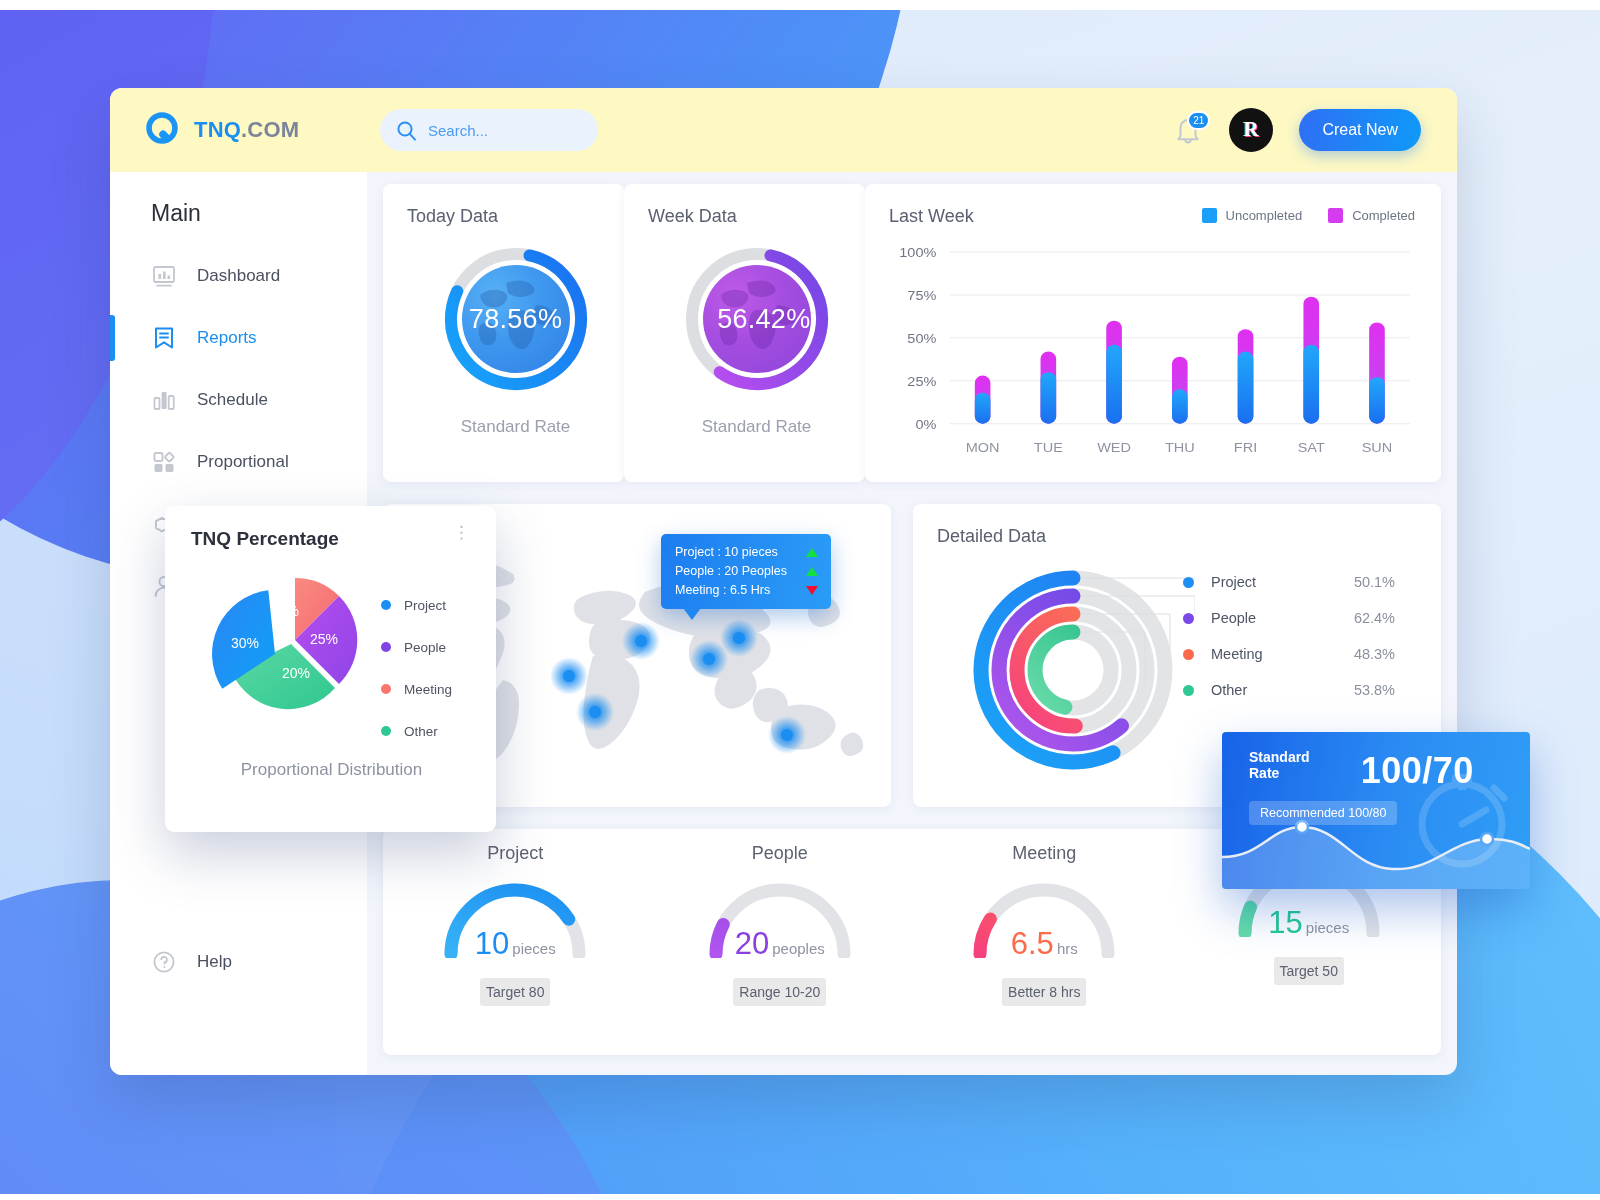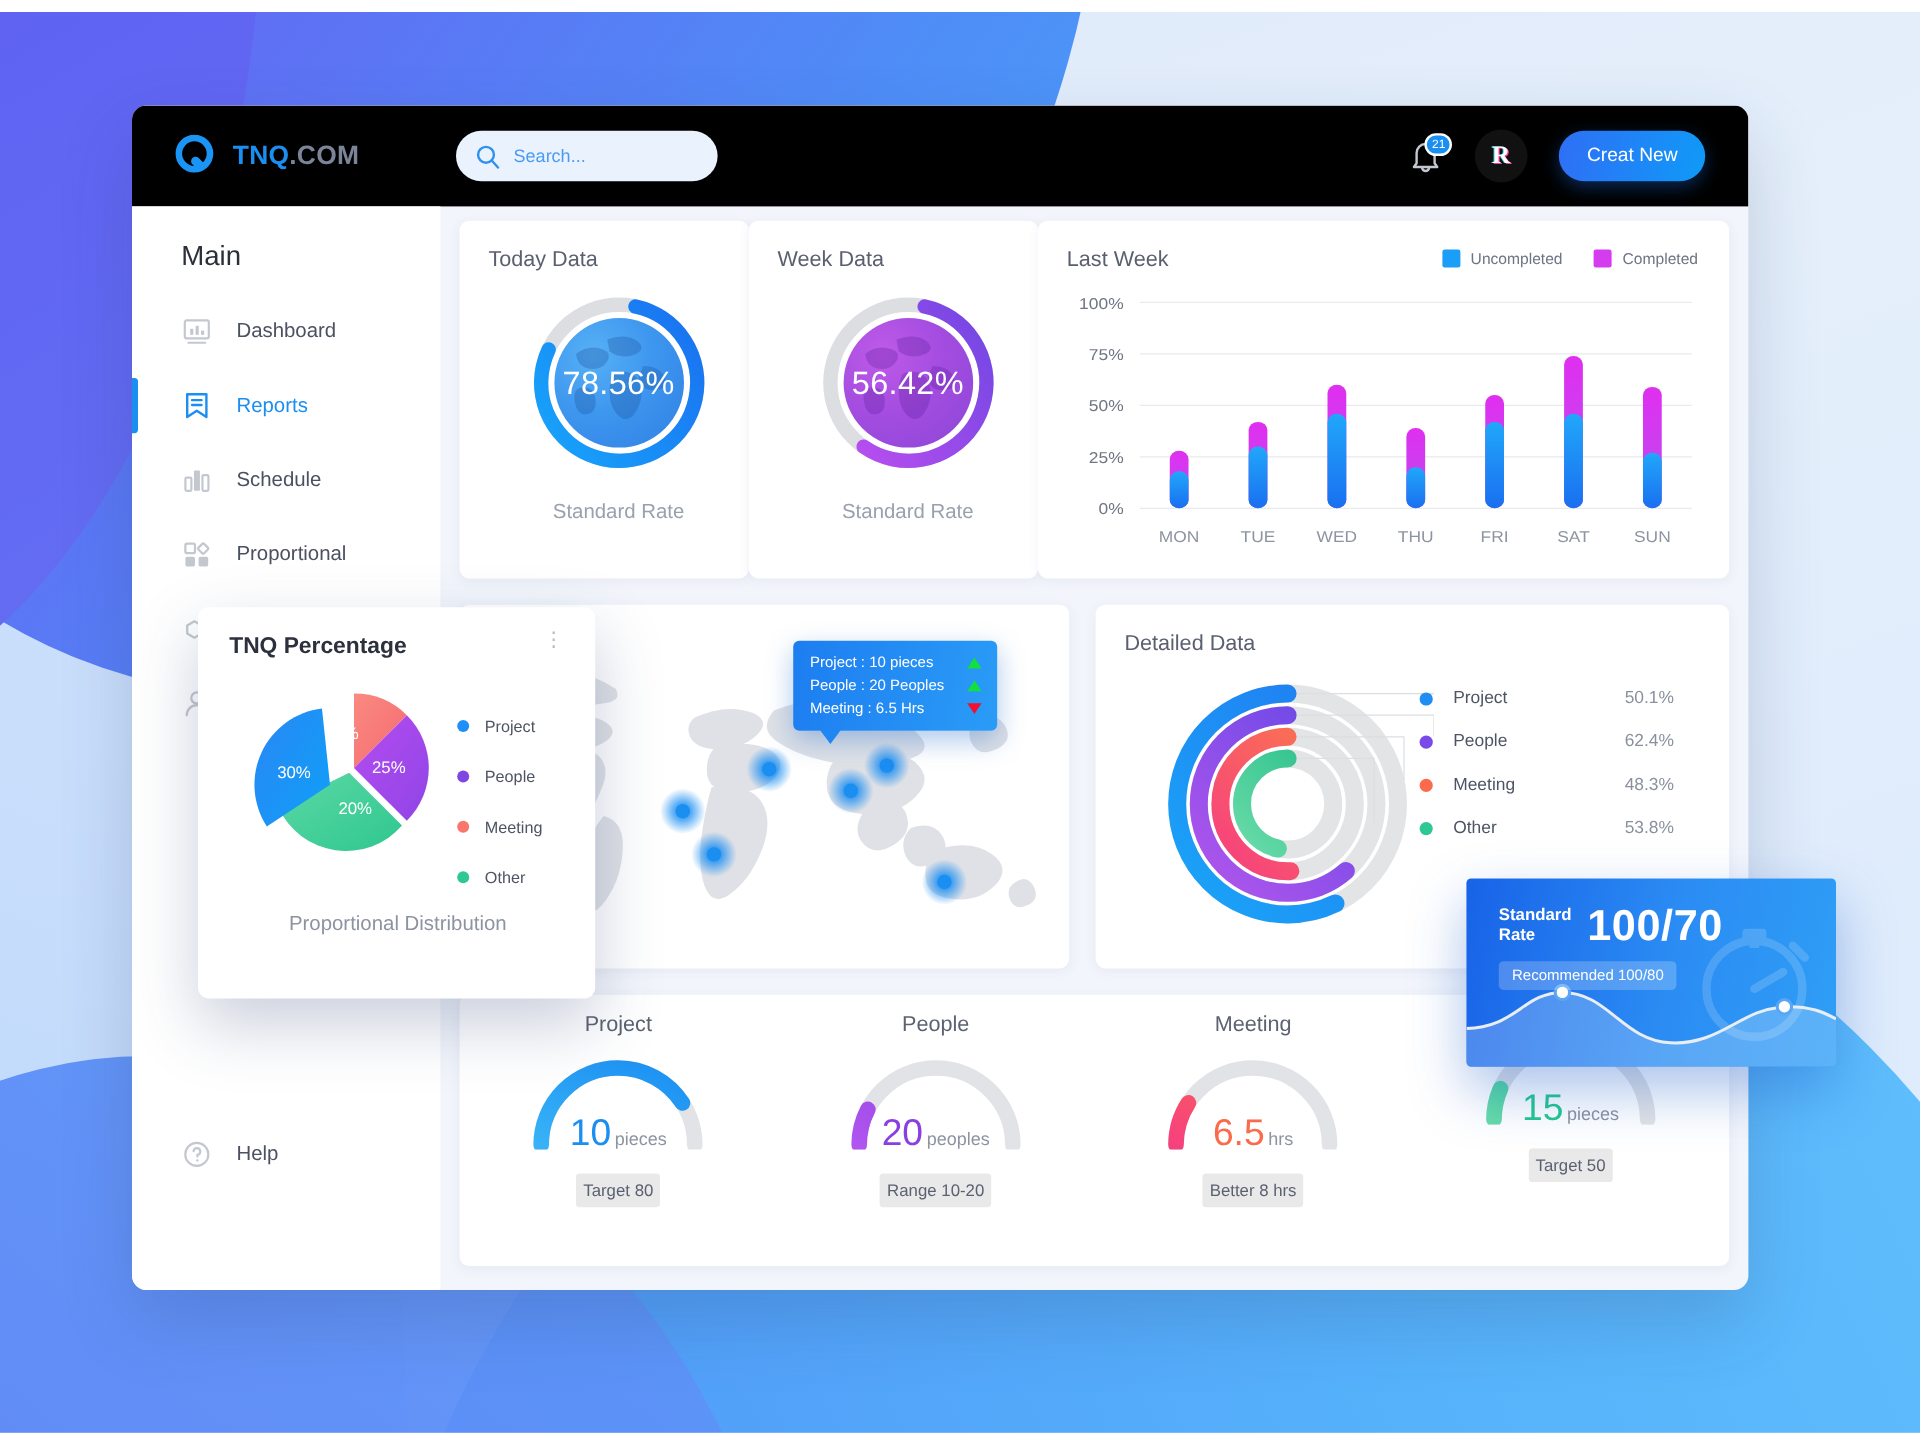--- a/index.html
+++ b/index.html
@@ -47,21 +47,21 @@
 
   
   .app {
     position:absolute; left:110px; top:88px; width:1347px; height:987px;
     background:#f2f5fb; border-radius:12px;
     box-shadow: 0 26px 60px rgba(40,60,110,.20);
     overflow:hidden; z-index:10;
   }
   
   .topbar {
-    height:84px; background:#000000; display:flex; align-items:center;
+    height:84px; background:#fef9c3; display:flex; align-items:center;
     padding:0 36px; position:relative;
   }
   .brand { display:flex; align-items:center; gap:12px; width:212px;}
   .logo-mark { width:36px; height:36px; position:relative; }
   .brand-name { font-size:22px; font-weight:bold; letter-spacing:.2px;}
   .brand-name .b1 { color:#1b8ef2; }
   .brand-name .b2 { color:#7b8499; }
   .search {
     width:218px; height:42px; background:#eaf2fd; border-radius:21px;
     display:flex; align-items:center; gap:11px; padding:8px 16px; margin-left:22px;
@@ -127,21 +127,21 @@
 
   
   .donut-wrap { display:flex; flex-direction:column; align-items:center; margin-top:16px; }
   .donut { position:relative; width:152px; height:152px; }
   .donut .core {
     position:absolute; left:22px; top:22px; width:108px; height:108px; border-radius:50%;
     display:flex; align-items:center; justify-content:center;
     color:#fff; font-size:27px; letter-spacing:.3px;
   }
   .donut .core.blue { background: radial-gradient(circle at 30% 28%, #57b0f5 0%, #3e97ef 45%, #2f7fe3 100%); }
-  .donut .core.purple { background: radial-gradient(circle at 30% 28%, #bf5ae8 0%, #a44de0 45%, #8b46d8 100%); }
+  .donut .core.purple { background: radial-gradient(circle at 30% 28%, #bf5ae8 0%, #a44de0 45%, #8b46d8 100%); justify-content: flex-end; }
   .donut .globe { position:absolute; inset:0; border-radius:50%; overflow:hidden; opacity:.30;}
   .std-label { margin-top:22px; font-size:17px; color:#9aa0ae; }
 
   
   .legend { position:absolute; right:26px; top:24px; display:flex; gap:26px; align-items:center;}
   .legend-item { display:flex; align-items:center; gap:9px; font-size:13px; color:#6d7484;}
   .legend-swatch { width:15px; height:15px; border-radius:2px; }
   .barchart { position:absolute; left:20px; top:62px; right:20px; bottom:18px; }
 
   .row2 { display:flex; gap:22px; margin-top:22px; }
@@ -205,21 +205,21 @@
   .pl-dot { width:10px; height:10px; border-radius:50%; margin-right:13px; }
   .fp-foot { text-align:center; font-size:17px; color:#8d93a1; margin-top:8px; }
 
   
   .float-rate {
     position:absolute; left:1222px; top:732px; width:308px; height:157px;
     background: linear-gradient(100deg,#1863e8 0%, #2b8cf3 55%, #2f9ef6 100%);
     border-radius:4px; z-index:45; overflow:hidden;
     box-shadow:0 20px 46px rgba(25,90,200,.36);
   }
-  .fr-head { display:flex; align-items:center; padding:18px 0 0 27px; position:relative; z-index:3;}
+  .fr-head { display:flex; padding:18px 0 0 27px; position:relative; z-index:3;gap:38px;}
   .fr-lbl { color:#fff; font-size:14px; line-height:1.12; font-weight:bold; }
   .fr-big { color:#fff; font-size:36px; font-weight:bold; margin-left:13px; letter-spacing:.5px;}
   .fr-pill {
     display:inline-block; margin:9px 0 0 27px; background:rgba(255,255,255,.22);
     color:#fff; font-size:12.5px; padding:5px 11px; border-radius:4px; position:relative; z-index:3;
   }
   .fr-watch { position:absolute; right:8px; top:26px; opacity:.16; z-index:1; }
   .fr-wave { position:absolute; left:0; bottom:0; width:100%; height:78px; z-index:2;}
 </style>
 </head>

